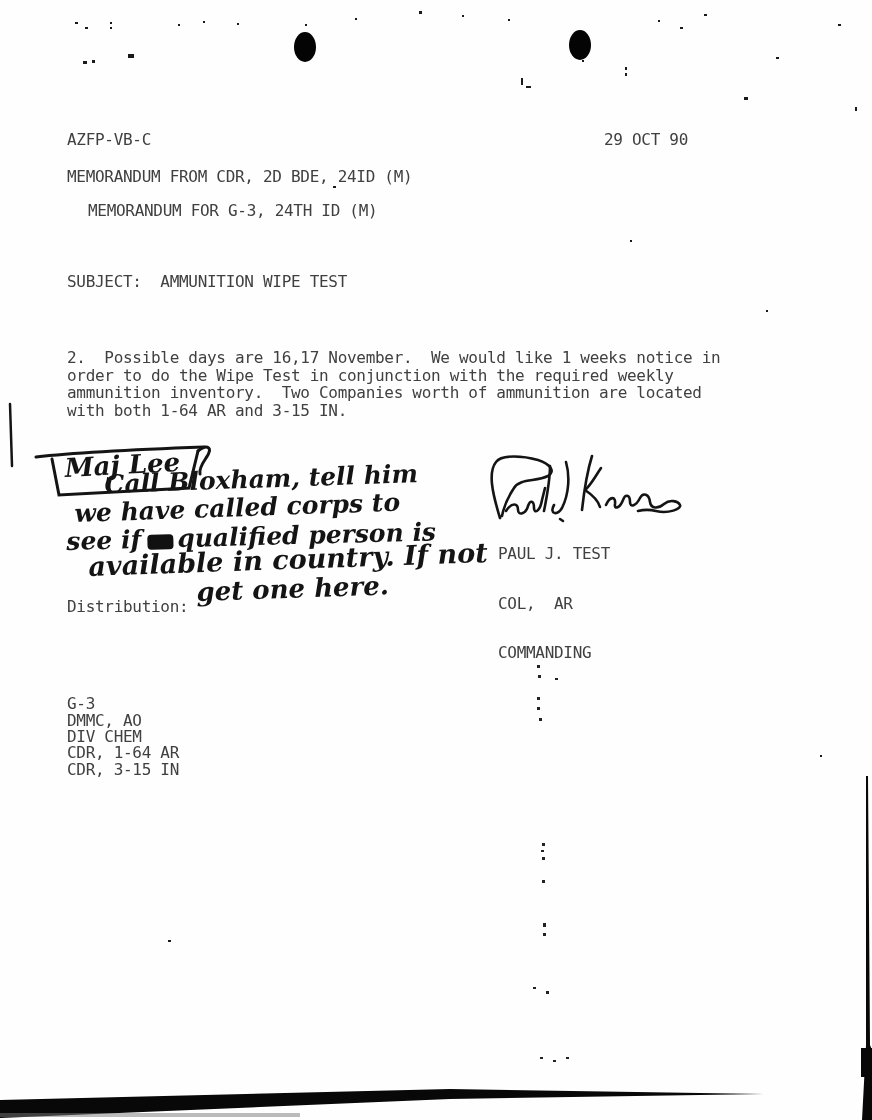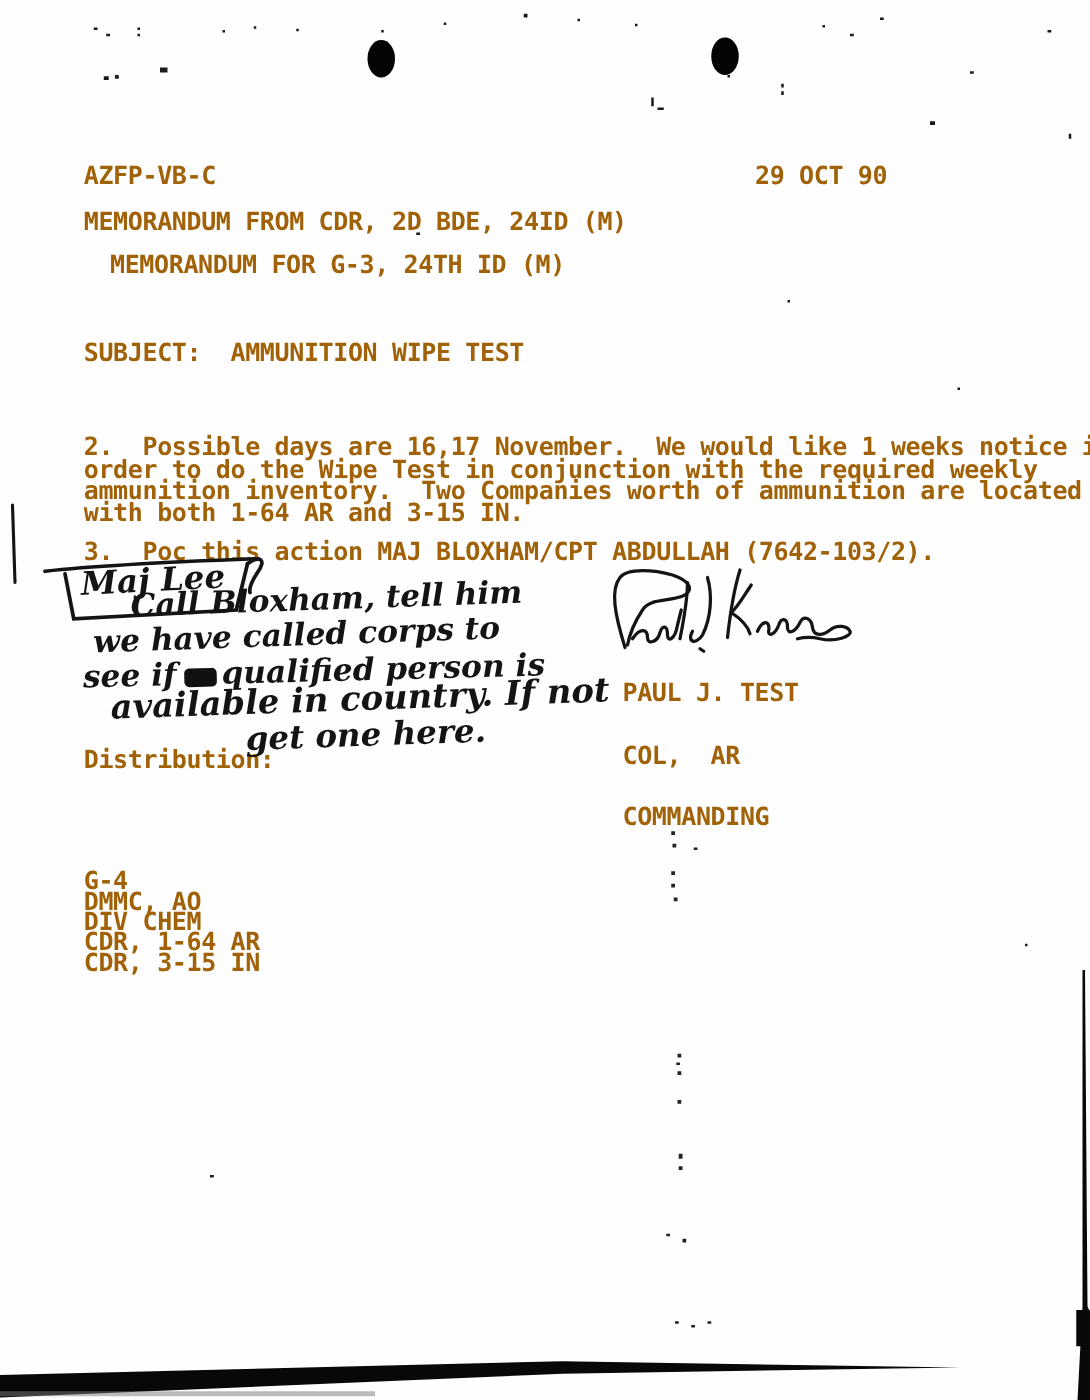--- a/index.html
+++ b/index.html
@@ -7,25 +7,25 @@
     position:relative;
     width:872px;height:1120px;
     background:#fefefe;
     overflow:hidden;
     font-family:"DejaVu Sans Mono", monospace;
     color:#161616;
   }
   .typed{
     position:absolute;
     font-family:"DejaVu Sans Mono", monospace;
-    font-weight:bold;
-    font-size:20px;
+    font-weight:normal;
+    font-size:16px;
     line-height:18.5px;
     white-space:pre;
-    color:#a16207;
+    color:#404040;
     letter-spacing:-0.3px;
   }
   .p2{line-height:17.5px;}
   .sig-block div, .dist-block div{white-space:pre;}
   .sig-block{line-height:16.5px;}
   .dist-block{line-height:16.3px;}
   .hole{
     position:absolute;
     width:22px;height:30px;
     background:#040404;
@@ -63,33 +63,32 @@
   <div class="typed" style="left:67px;top:131px;">AZFP-VB-C</div>
   <div class="typed" style="left:604px;top:131px;">29 OCT 90</div>
   <div class="typed" style="left:67px;top:168px;">MEMORANDUM FROM CDR, 2D BDE, 24ID (M)</div>
   <div class="typed" style="left:67px;top:202px;padding-left:21px;">MEMORANDUM FOR G-3, 24TH ID (M)</div>
   <div class="typed" style="left:67px;top:233px;margin-top:40px;">SUBJECT:  AMMUNITION WIPE TEST</div>
 
   <div class="typed p2" style="left:67px;top:349px;">2.  Possible days are 16,17 November.  We would like 1 weeks notice in
 order to do the Wipe Test in conjunction with the required weekly
 ammunition inventory.  Two Companies worth of ammunition are located
 with both 1-64 AR and 3-15 IN.</div>
-  <div class="typed" style="left:67px;top:432px;">3.  Poc this action MAJ BLOXHAM/CPT ABDULLAH (7642-103/2).</div>
 
   <div class="typed sig-block" style="left:498px;top:513px;">
     <div>PAUL J. TEST</div>
     <div>COL,  AR</div>
     <div>COMMANDING</div>
   </div>
 
   <div class="typed dist-block" style="left:67px;top:566px;">
     <div>Distribution:</div>
     <div>
       
-    <div>G-4</div><div>DMMC, AO</div><div>DIV CHEM</div><div>CDR, 1-64 AR</div><div>CDR, 3-15 IN</div></div>
+    <div>G-3</div><div>DMMC, AO</div><div>DIV CHEM</div><div>CDR, 1-64 AR</div><div>CDR, 3-15 IN</div></div>
   </div>
 
   <div class="hw" style="left:64px;top:453px;font-size:26px;transform:rotate(-3deg);">Maj Lee</div>
   <div class="hw" style="left:104px;top:470px;font-size:25px;transform:rotate(-2deg);">Call Bloxham, tell him</div>
   <div class="hw" style="left:74px;top:499px;font-size:25px;transform:rotate(-2deg);">we have called corps to</div>
   <div class="hw" style="left:66px;top:527px;font-size:25px;transform:rotate(-1.5deg);"><span>see if</span><span class="strikeout-blob"></span><span>qualified person is</span></div>
   <div class="hw" style="left:88px;top:551px;font-size:27px;transform:rotate(-2deg);">available in country. If not</div>
   <div class="hw" style="left:196px;top:577px;font-size:26px;transform:rotate(-2deg);">get one here.</div>
 
   <svg class="overlay" width="872" height="1120" viewBox="0 0 872 1120">

